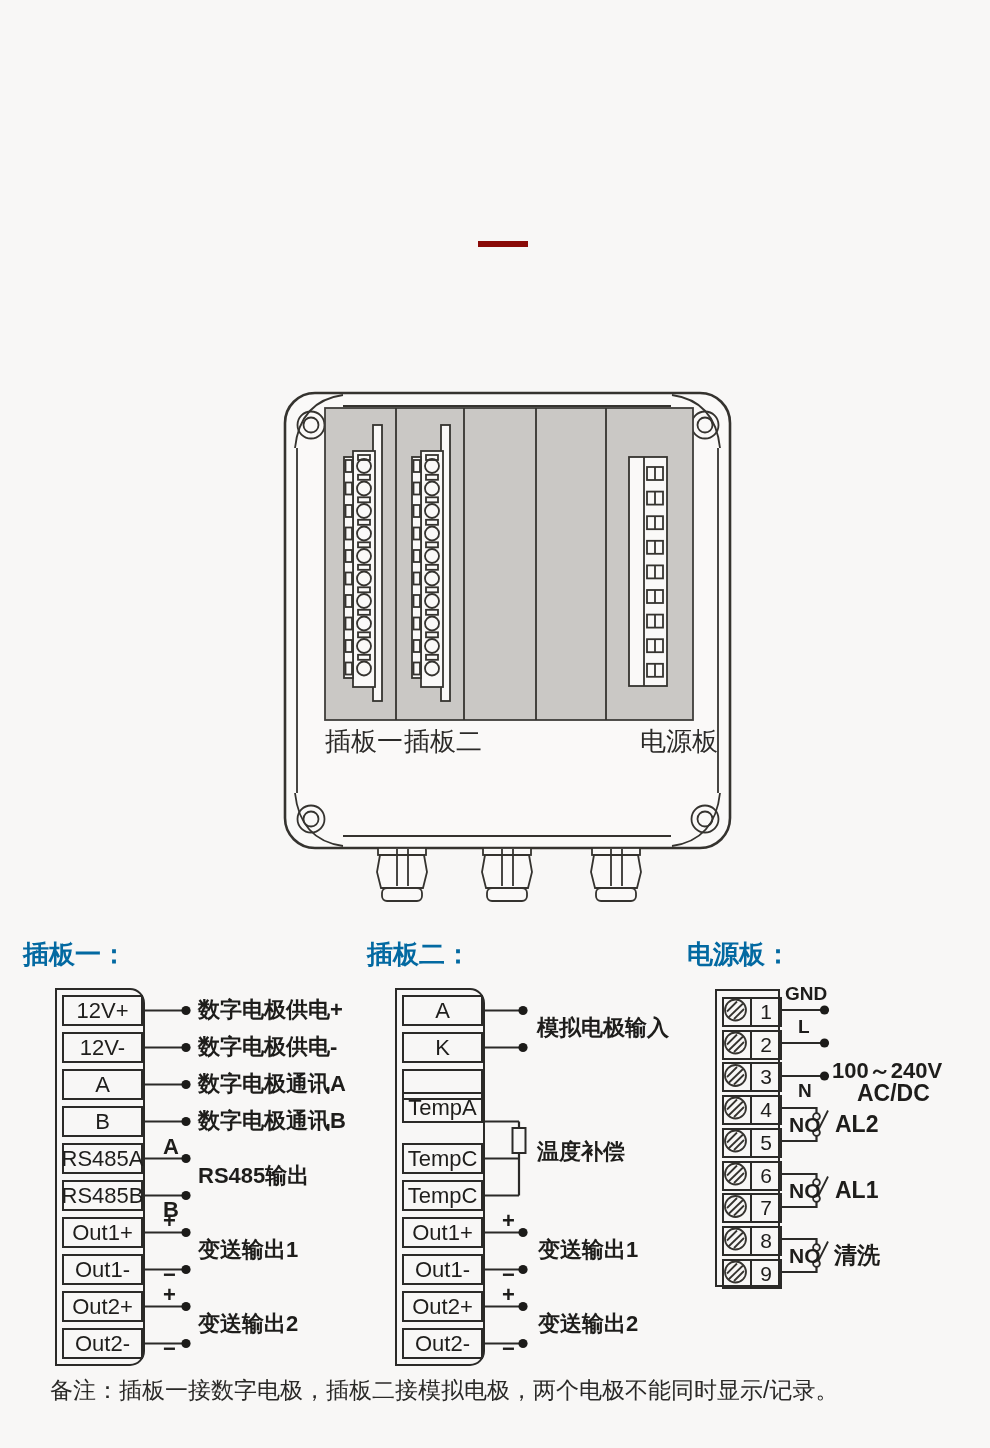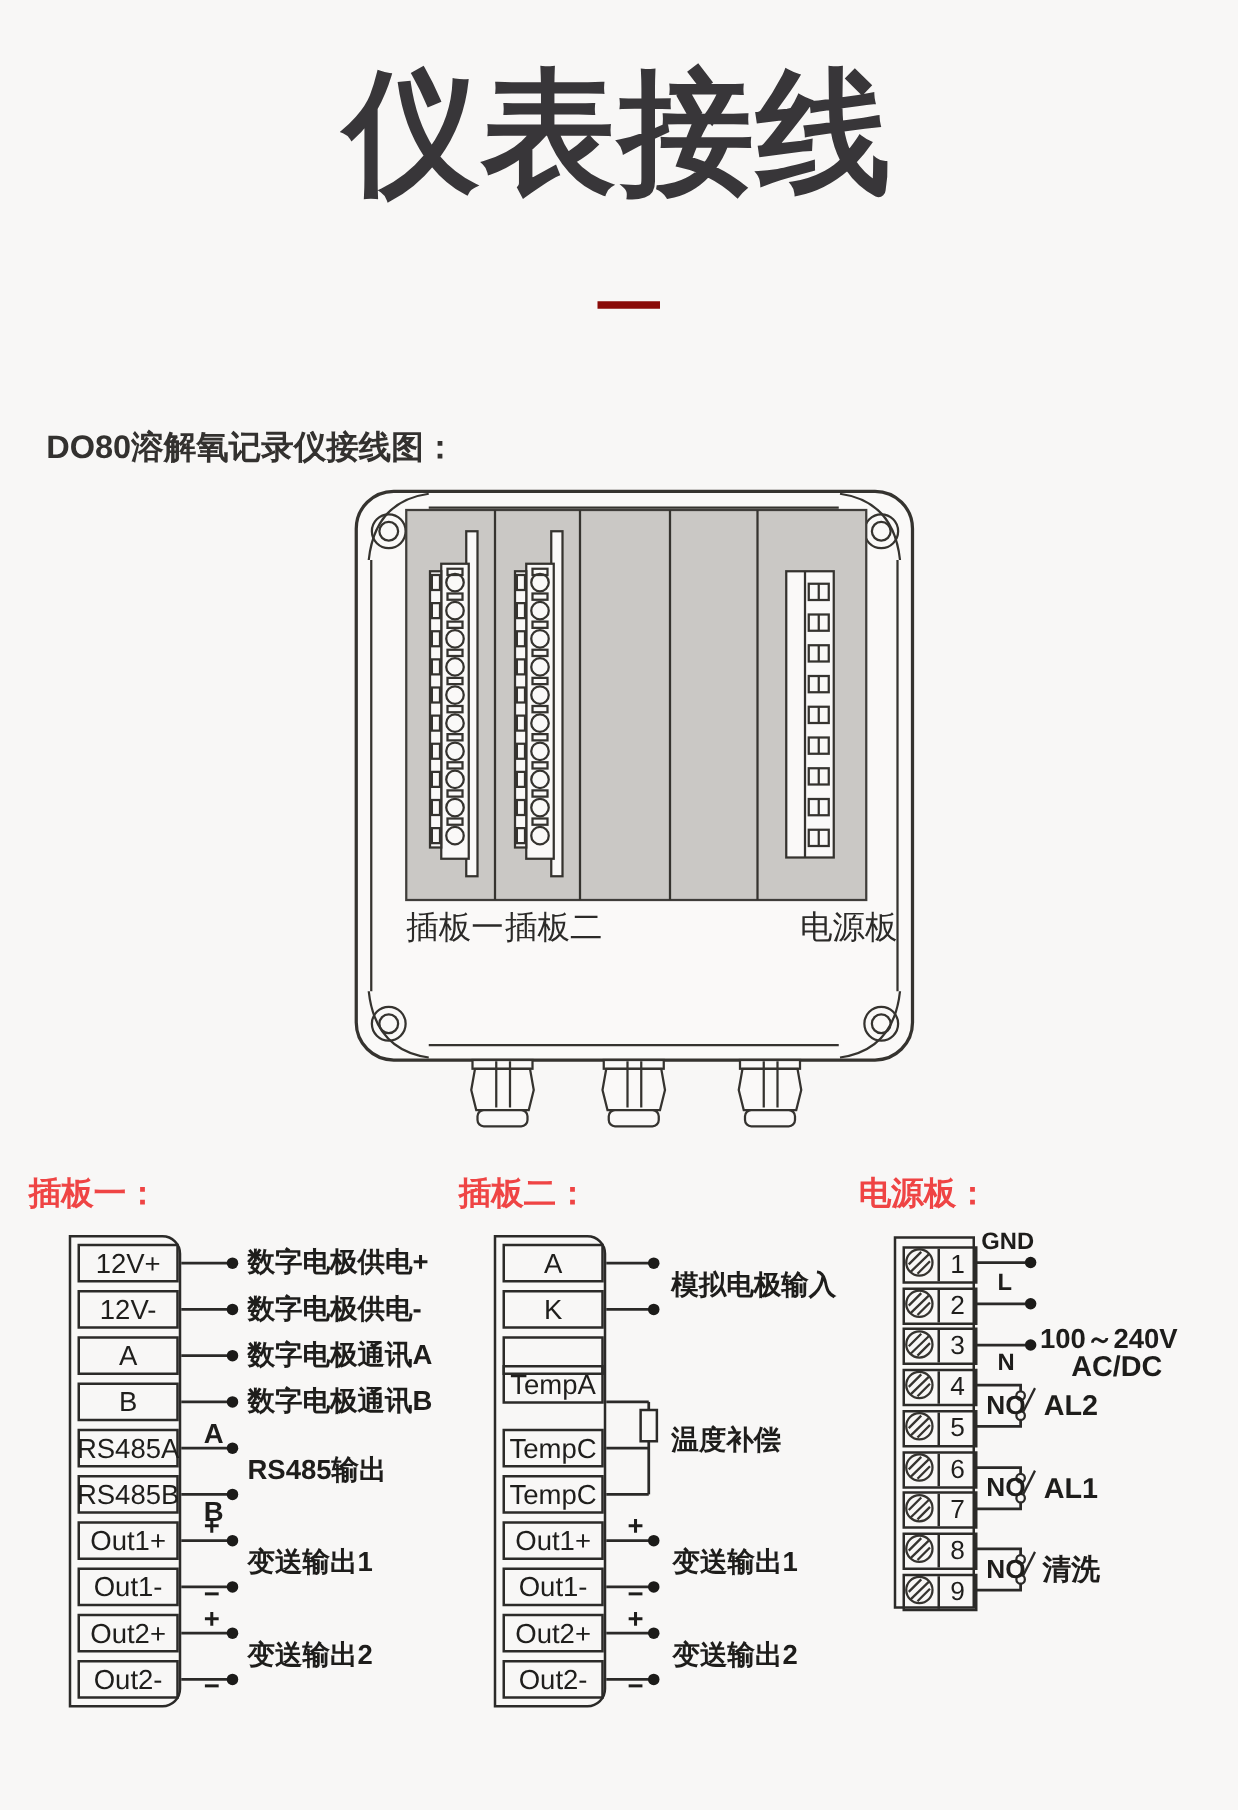--- a/index.html
+++ b/index.html
@@ -5,21 +5,21 @@
   html,body{margin:0;padding:0;background:#f8f7f6;}
   .stage{position:relative;width:990px;height:1448px;background:#f8f7f6;overflow:hidden;
          font-family:"Liberation Sans",sans-serif;color:#222120;}
   .abs{position:absolute;line-height:1;white-space:nowrap;}
   .underlay{position:absolute;left:0;top:0;width:990px;height:1448px;}
   .title{width:990px;text-align:center;top:52px;left:0;font-size:108px;font-weight:900;
          color:#383639;letter-spacing:2px;}
   .divider{left:478px;top:241px;width:50px;height:6px;background:#8a0b08;}
   .subtitle{left:37px;top:344px;font-size:26px;font-weight:700;color:#33312f;}
   .slotlabel{top:729px;font-size:26px;font-family:"Liberation Serif",serif;color:#2b2a28;}
-  .sechead{top:941px;font-size:26px;font-weight:700;color:#ef4444;}
+  .sechead{top:941px;font-size:26px;font-weight:700;color:#0369a1;}
   .t-box{position:absolute;width:81px;height:31px;border:2.4px solid #2b2a28;display:flex;
          align-items:center;justify-content:center;font-size:22px;font-weight:500;color:#1f1e1c;
          box-sizing:border-box;background:transparent;}
   .b1box{left:62px;} .b2box{left:402px;}
   .t-frame{position:absolute;width:90px;height:378px;top:988px;border:2.4px solid #2b2a28;
            border-radius:0 15px 15px 0;box-sizing:border-box;}
   .anno{font-size:22px;font-weight:700;color:#1e1d1b;}
   .mark{font-size:22px;font-weight:600;color:#1e1d1b;}
   .p-frame{position:absolute;left:715px;top:989px;width:65px;height:298px;
            border:2.2px solid #2b2a28;box-sizing:border-box;}
@@ -220,23 +220,21 @@
       <use href="#screw" transform="translate(735.5,1075.5)"></use>
         <use href="#screw" transform="translate(735.5,1108)"></use>
       <use href="#screw" transform="translate(735.5,1141)"></use>
         <use href="#screw" transform="translate(735.5,1174)"></use>
       <use href="#screw" transform="translate(735.5,1206.5)"></use>
         <use href="#screw" transform="translate(735.5,1239)"></use>
       <use href="#screw" transform="translate(735.5,1272)"></use>
     </g>
   </svg>
 
-  <div class="abs title">仪表接线</div>
   <div class="abs divider"></div>
-  <div class="abs subtitle">DO80溶解氧记录仪接线图：</div>
 
   <div class="abs slotlabel" style="left:325px;">插板一</div>
   <div class="abs slotlabel" style="left:404px;">插板二</div>
   <div class="abs slotlabel" style="left:640px;">电源板</div>
 
   <div class="abs sechead" style="left:23px;">插板一：</div>
   <div class="t-frame" style="left:55px;"></div>
   <div class="t-box b1box" style="top:995px;">12V+</div>
   <div class="t-box b1box" style="top:1032px;">12V-</div>
   <div class="t-box b1box" style="top:1069px;">A</div>
@@ -326,13 +324,14 @@
   <div class="abs plabel" style="left:798px;top:1081px;">N</div>
   <div class="abs plabel" style="left:857px;top:1038px;font-size:23px;margin-top:44px;">AC/DC</div>
   <div class="abs plabel" style="left:832px;top:1060px;font-size:22px;">100～240V</div>
   <div class="abs plabel" style="left:789px;top:1114px;font-size:21px;">NO</div>
   <div class="abs plabel" style="left:835px;top:1113px;font-size:23px;">AL2</div>
   <div class="abs plabel" style="left:789px;top:1180px;font-size:21px;">NO</div>
   <div class="abs plabel" style="left:835px;top:1179px;font-size:23px;">AL1</div>
   <div class="abs plabel" style="left:789px;top:1245px;font-size:21px;">NO</div>
   <div class="abs plabel" style="left:834px;top:1244px;font-size:23px;">清洗</div>
 
+  <div class="abs note">备注：插板一接数字电极，插板二接模拟电极，两个电极不能同时显示/记录。</div>
 </div>
 
 </body></html>

